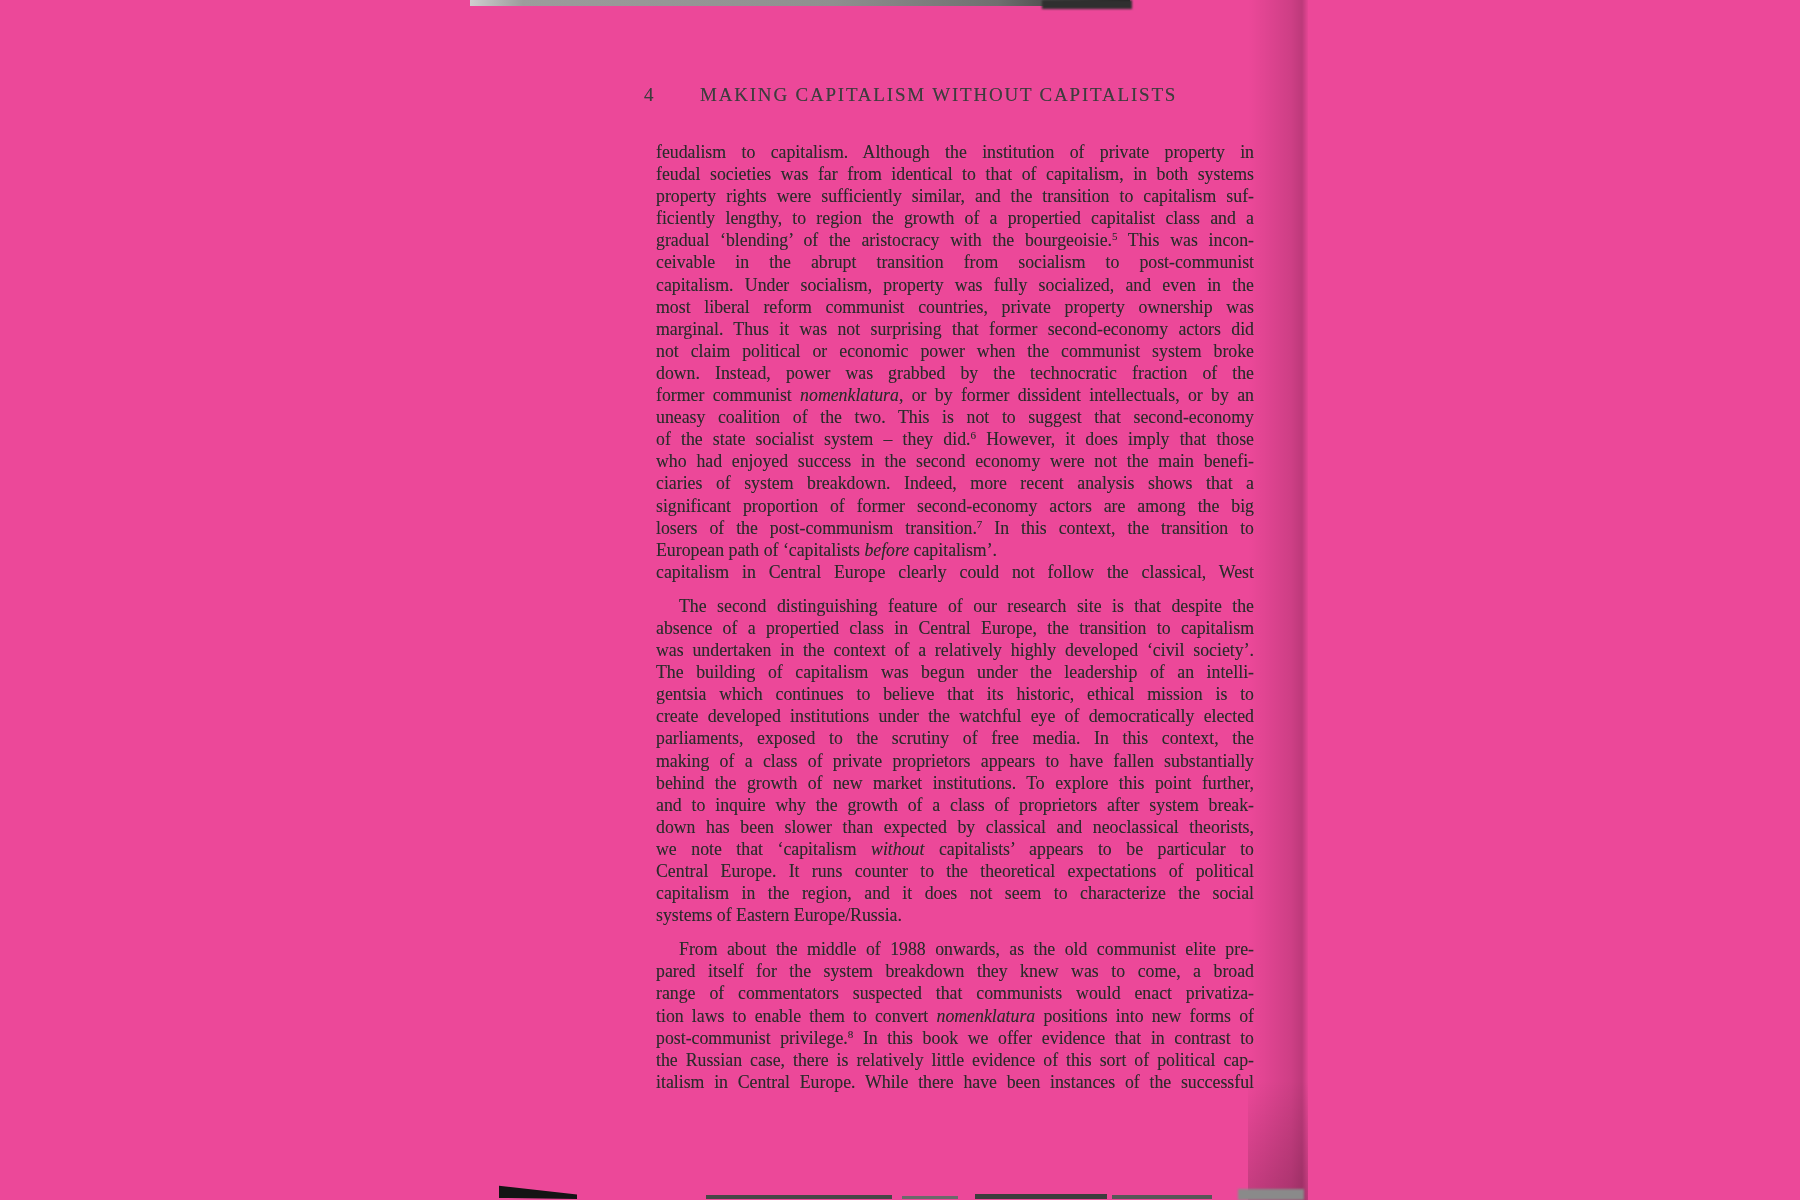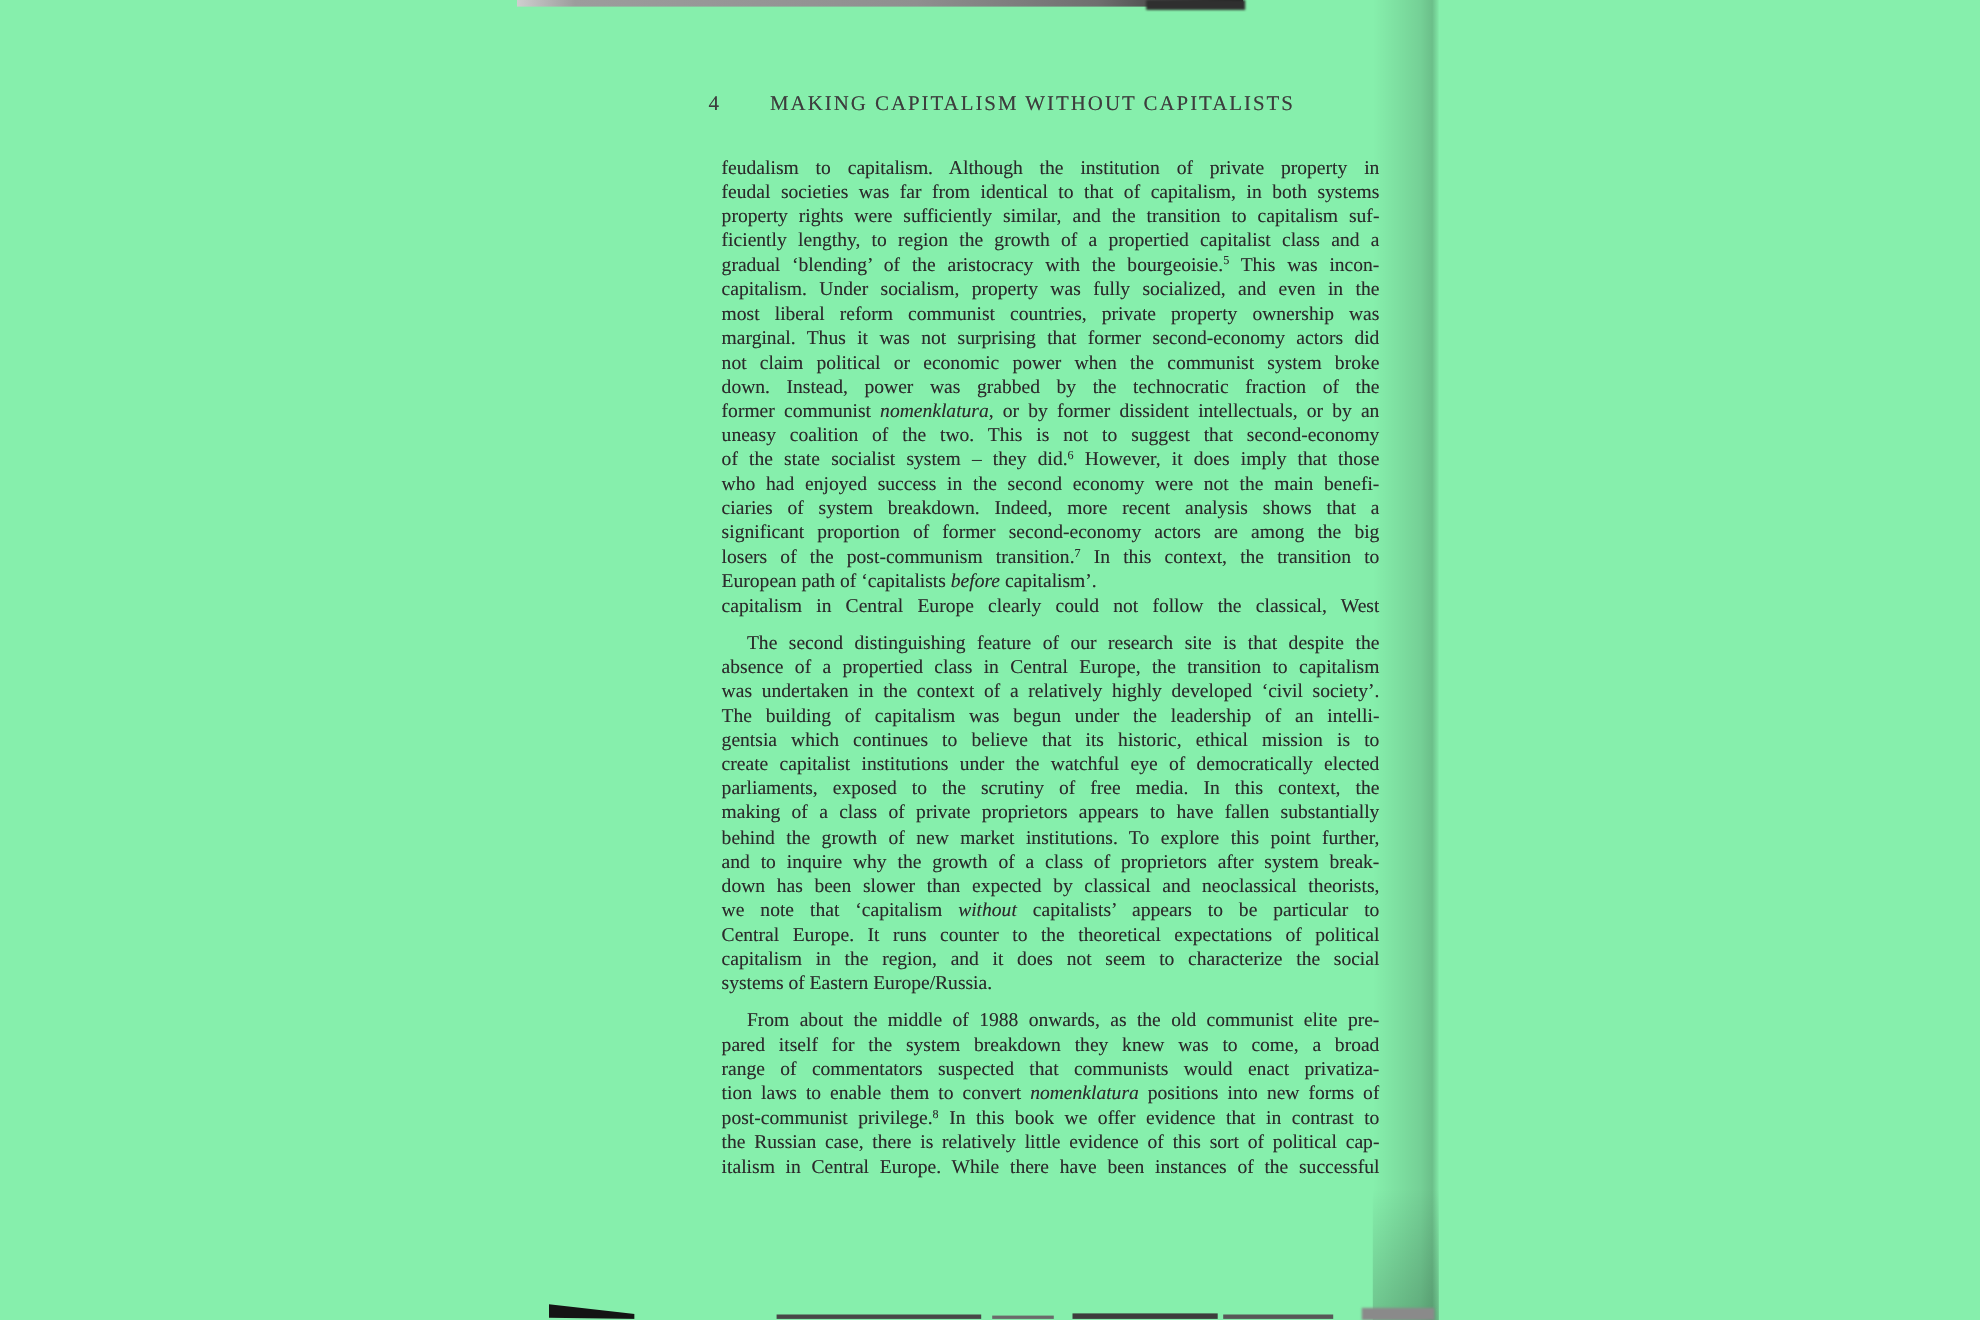--- a/index.html
+++ b/index.html
@@ -8,21 +8,21 @@
     width: 1800px;
     height: 1200px;
     background: #ffffff;
     overflow: hidden;
     font-family: "Liberation Serif", serif;
   }
   #scan-page {
     position: absolute;
     left: 0; top: 0;
     width: 1800px; height: 1200px;
-    background: #86efac;
+    background: #ec4899;
   }
   
   .top-line {
     position: absolute;
     left: 470px; top: 0;
     width: 660px; height: 6px;
     background: linear-gradient(to right,
       #cfcfcf 0%, #9c9c9c 8%, #8f8f8f 55%, #6f6f6f 80%, #2c2c2c 96%, #1d1d1d 100%);
   }
   .top-line-cap {
@@ -126,20 +126,21 @@
     <span class="page-num">4</span><span>MAKING CAPITALISM WITHOUT CAPITALISTS</span>
   </div>
 
   <div class="body-text">
       <div class="paragraph">
         <div class="line">feudalism to capitalism. Although the institution of private property in</div>
         <div class="line">feudal societies was far from identical to that of capitalism, in both systems</div>
         <div class="line">property rights were sufficiently similar, and the transition to capitalism suf-</div>
         <div class="line">ficiently lengthy, to region the growth of a propertied capitalist class and a</div>
         <div class="line">gradual ‘blending’ of the aristocracy with the bourgeoisie.<sup>5</sup> This was incon-</div>
+        <div class="line">ceivable in the abrupt transition from socialism to post-communist</div>
         <div class="line">capitalism. Under socialism, property was fully socialized, and even in the</div>
         <div class="line">most liberal reform communist countries, private property ownership was</div>
         <div class="line">marginal. Thus it was not surprising that former second-economy actors did</div>
         <div class="line">not claim political or economic power when the communist system broke</div>
         <div class="line">down. Instead, power was grabbed by the technocratic fraction of the</div>
         <div class="line">former communist <i>nomenklatura</i>, or by former dissident intellectuals, or by an</div>
         <div class="line">uneasy coalition of the two. This is not to suggest that second-economy</div>
         <div class="line">of the state socialist system – they did.<sup>6</sup> However, it does imply that those</div>
         <div class="line">who had enjoyed success in the second economy were not the main benefi-</div>
         <div class="line">ciaries of system breakdown. Indeed, more recent analysis shows that a</div>
@@ -147,21 +148,21 @@
         <div class="line">losers of the post-communism transition.<sup>7</sup> In this context, the transition to</div>
         <div class="line last">European path of ‘capitalists <i>before</i> capitalism’.</div>
         <div class="line">capitalism in Central Europe clearly could not follow the classical, West</div>
       </div>
       <div class="paragraph">
         <div class="line indent">The second distinguishing feature of our research site is that despite the</div>
         <div class="line">absence of a propertied class in Central Europe, the transition to capitalism</div>
         <div class="line">was undertaken in the context of a relatively highly developed ‘civil society’.</div>
         <div class="line">The building of capitalism was begun under the leadership of an intelli-</div>
         <div class="line">gentsia which continues to believe that its historic, ethical mission is to</div>
-        <div class="line">create capitalist institutions under the watchful eye of democratically elected</div>
+        <div class="line">create developed institutions under the watchful eye of democratically elected</div>
         <div class="line">parliaments, exposed to the scrutiny of free media. In this context, the</div>
         <div class="line">making of a class of private proprietors appears to have fallen substantially</div>
         <div class="line">behind the growth of new market institutions. To explore this point further,</div>
         <div class="line">and to inquire why the growth of a class of proprietors after system break-</div>
         <div class="line">down has been slower than expected by classical and neoclassical theorists,</div>
         <div class="line">we note that ‘capitalism <i>without</i> capitalists’ appears to be particular to</div>
         <div class="line">Central Europe. It runs counter to the theoretical expectations of political</div>
         <div class="line">capitalism in the region, and it does not seem to characterize the social</div>
         <div class="line last">systems of Eastern Europe/Russia.</div>
       </div>

